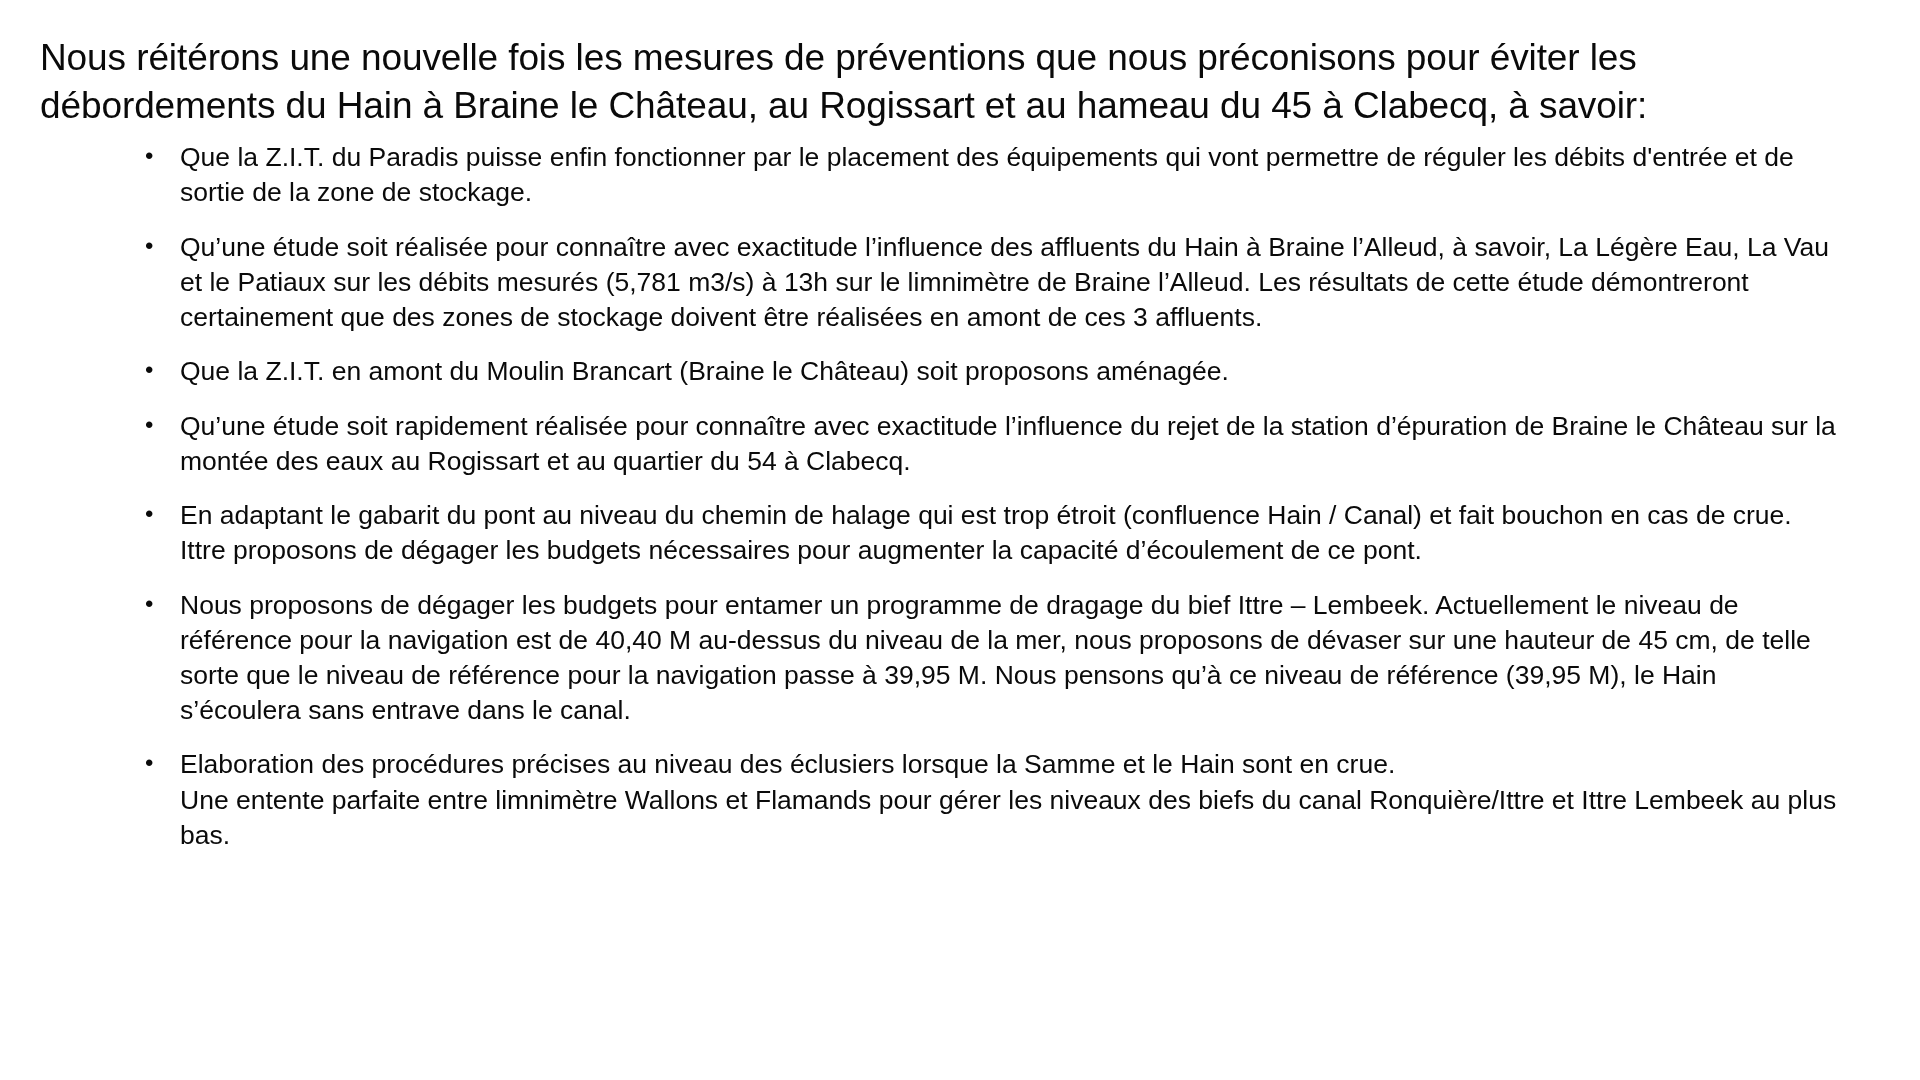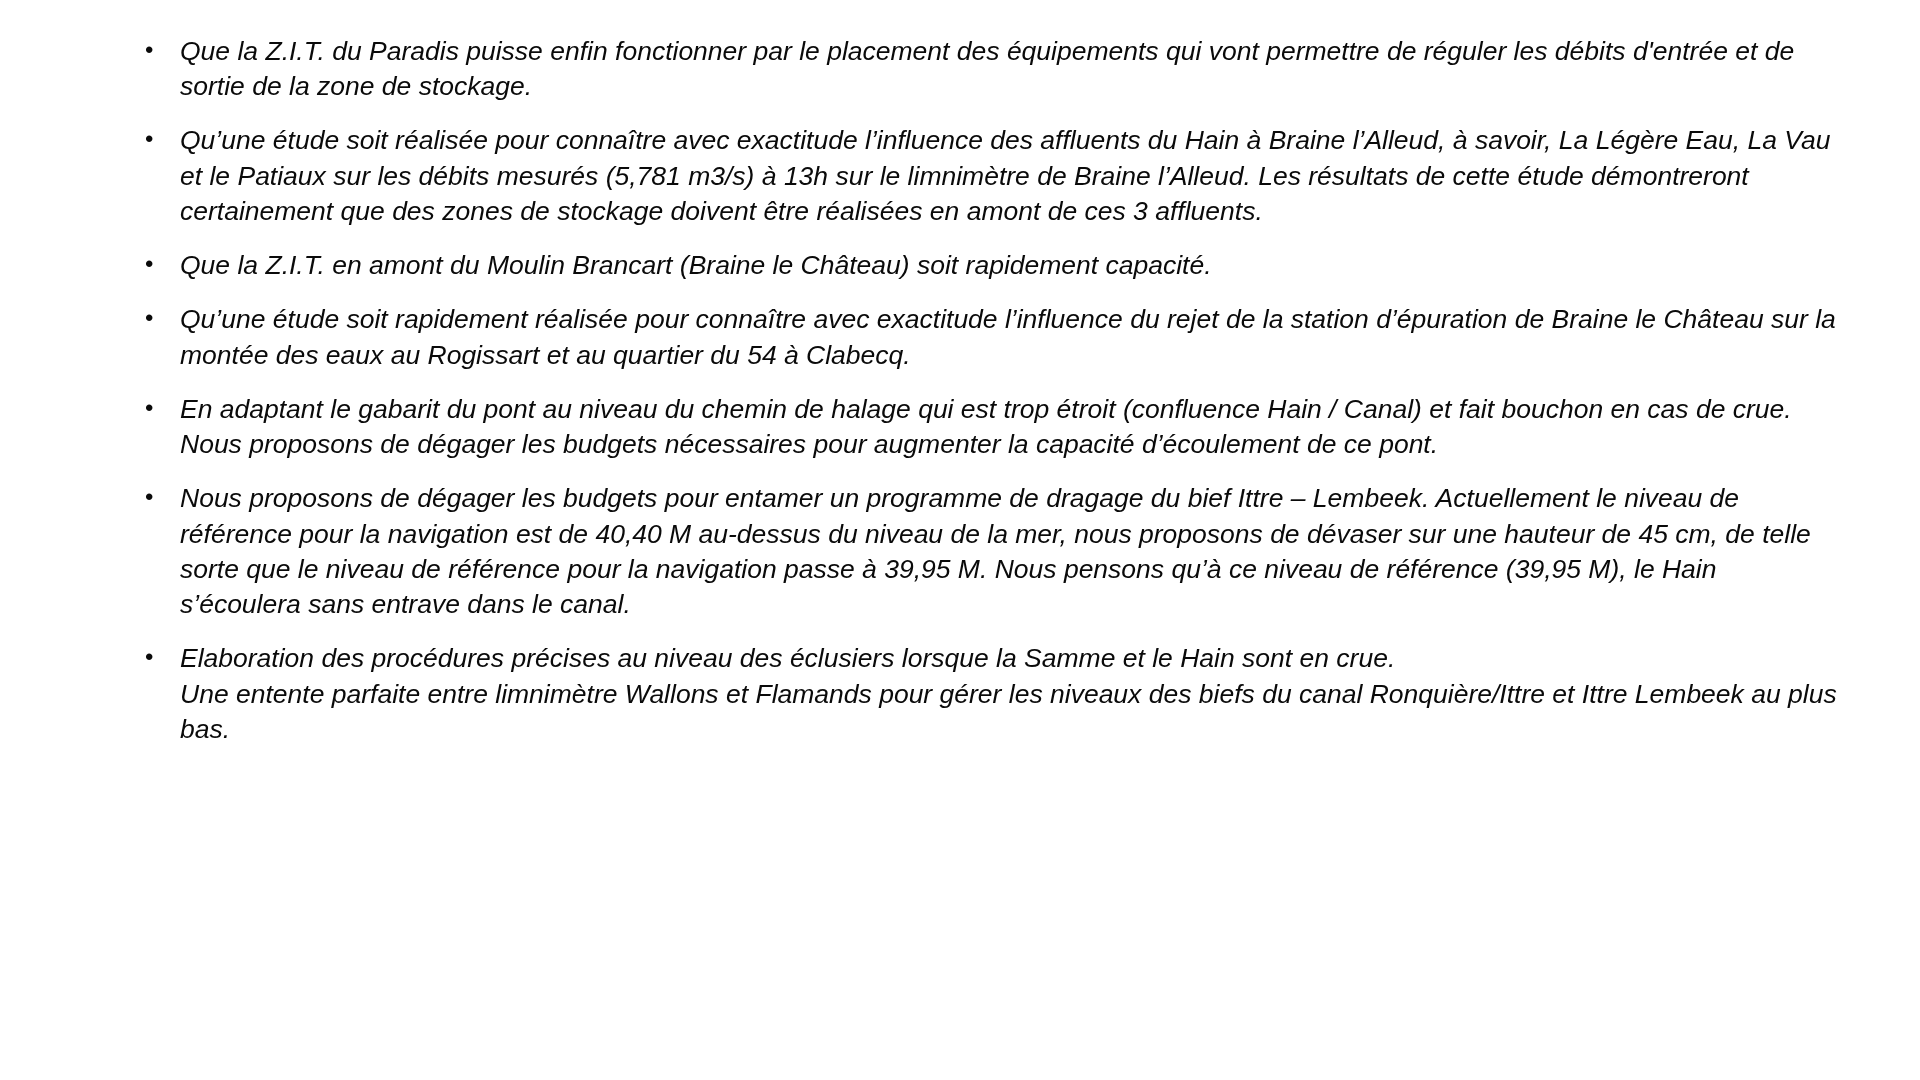--- a/index.html
+++ b/index.html
@@ -50,54 +50,54 @@
     position: absolute;
     left: -35px;
     top: 0;
     font-size: 24px;
     line-height: 1.33;
     color: #0a0a0a;
   }
   .bullet .text {
     display: block;
     white-space: pre-line;
-    font-style: italic;
   }
 </style>
 </head>
 <body>
 
 <div class="slide">
 
+  <h1 class="slide-title">Nous réitérons une nouvelle fois les mesures de préventions que nous préconisons pour éviter les débordements du Hain à Braine le Château, au Rogissart et au hameau du 45 à Clabecq, à savoir:</h1>
 
   <ul class="bullets">
 
     <li class="bullet">
       <span class="marker">•</span>
       <span class="text">Que la Z.I.T. du Paradis puisse enfin fonctionner par le placement des équipements qui vont permettre de réguler les débits d'entrée et de sortie de la zone de stockage.</span>
     </li>
 
     <li class="bullet">
       <span class="marker">•</span>
       <span class="text">Qu’une étude soit réalisée pour connaître avec exactitude l’influence des affluents du Hain à Braine l’Alleud, à savoir, La Légère Eau, La Vau et le Patiaux sur les débits mesurés (5,781 m3/s) à 13h sur le limnimètre de Braine l’Alleud. Les résultats de cette étude démontreront certainement que des zones de stockage doivent être réalisées en amont de ces 3 affluents.</span>
     </li>
 
     <li class="bullet">
       <span class="marker">•</span>
-      <span class="text">Que la Z.I.T. en amont du Moulin Brancart (Braine le Château) soit rapidement capacité.</span>
+      <span class="text">Que la Z.I.T. en amont du Moulin Brancart (Braine le Château) soit proposons aménagée.</span>
     </li>
 
     <li class="bullet">
       <span class="marker">•</span>
       <span class="text">Qu’une étude soit rapidement réalisée pour connaître avec exactitude l’influence du rejet de la station d’épuration de Braine le Château sur la montée des eaux au Rogissart et au quartier du 54 à Clabecq.</span>
     </li>
 
     <li class="bullet">
       <span class="marker">•</span>
-      <span class="text">En adaptant le gabarit du pont au niveau du chemin de halage qui est trop étroit (confluence Hain / Canal) et fait bouchon en cas de crue. Nous proposons de dégager les budgets nécessaires pour augmenter la capacité d’écoulement de ce pont.</span>
+      <span class="text">En adaptant le gabarit du pont au niveau du chemin de halage qui est trop étroit (confluence Hain / Canal) et fait bouchon en cas de crue. Ittre proposons de dégager les budgets nécessaires pour augmenter la capacité d’écoulement de ce pont.</span>
     </li>
 
     <li class="bullet">
       <span class="marker">•</span>
       <span class="text">Nous proposons de dégager les budgets pour entamer un programme de dragage du bief Ittre – Lembeek. Actuellement le niveau de référence pour la navigation est de 40,40 M au-dessus du niveau de la mer, nous proposons de dévaser sur une hauteur de 45 cm, de telle sorte que le niveau de référence pour la navigation passe à 39,95 M. Nous pensons qu’à ce niveau de référence (39,95 M), le Hain s’écoulera sans entrave dans le canal.</span>
     </li>
 
     <li class="bullet">
       <span class="marker">•</span>
       <span class="text">Elaboration des procédures précises au niveau des éclusiers lorsque la Samme et le Hain sont en crue.

